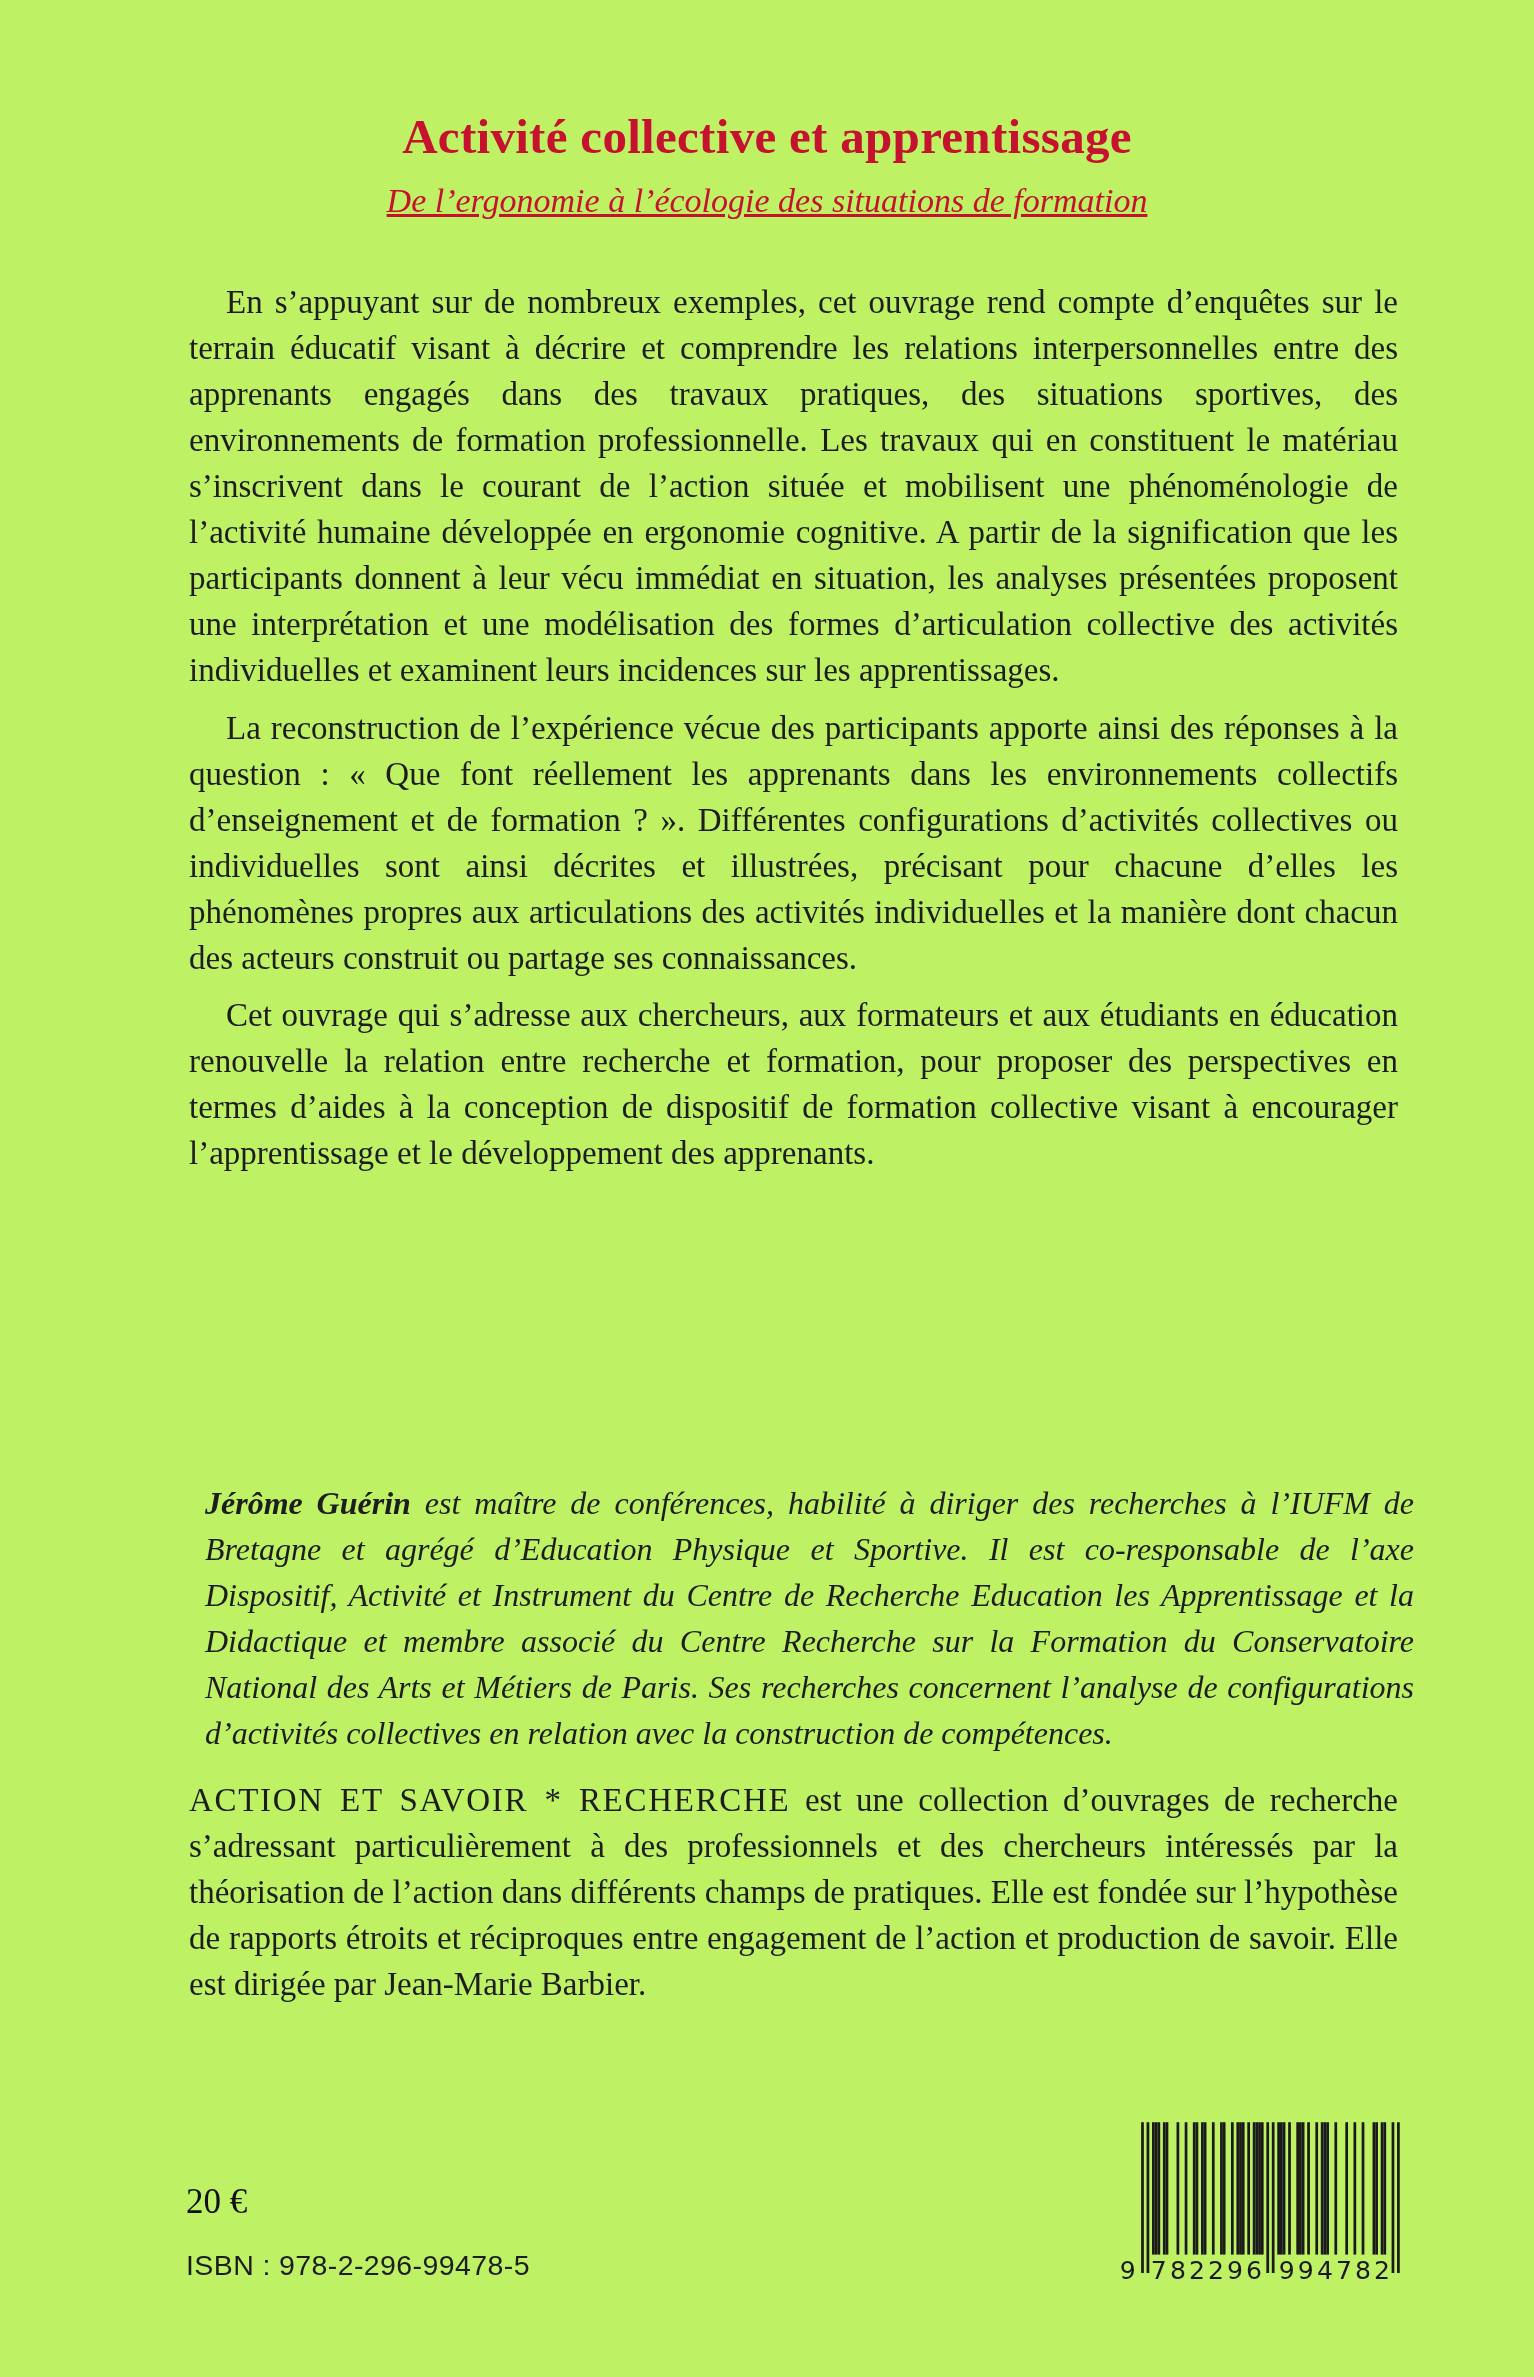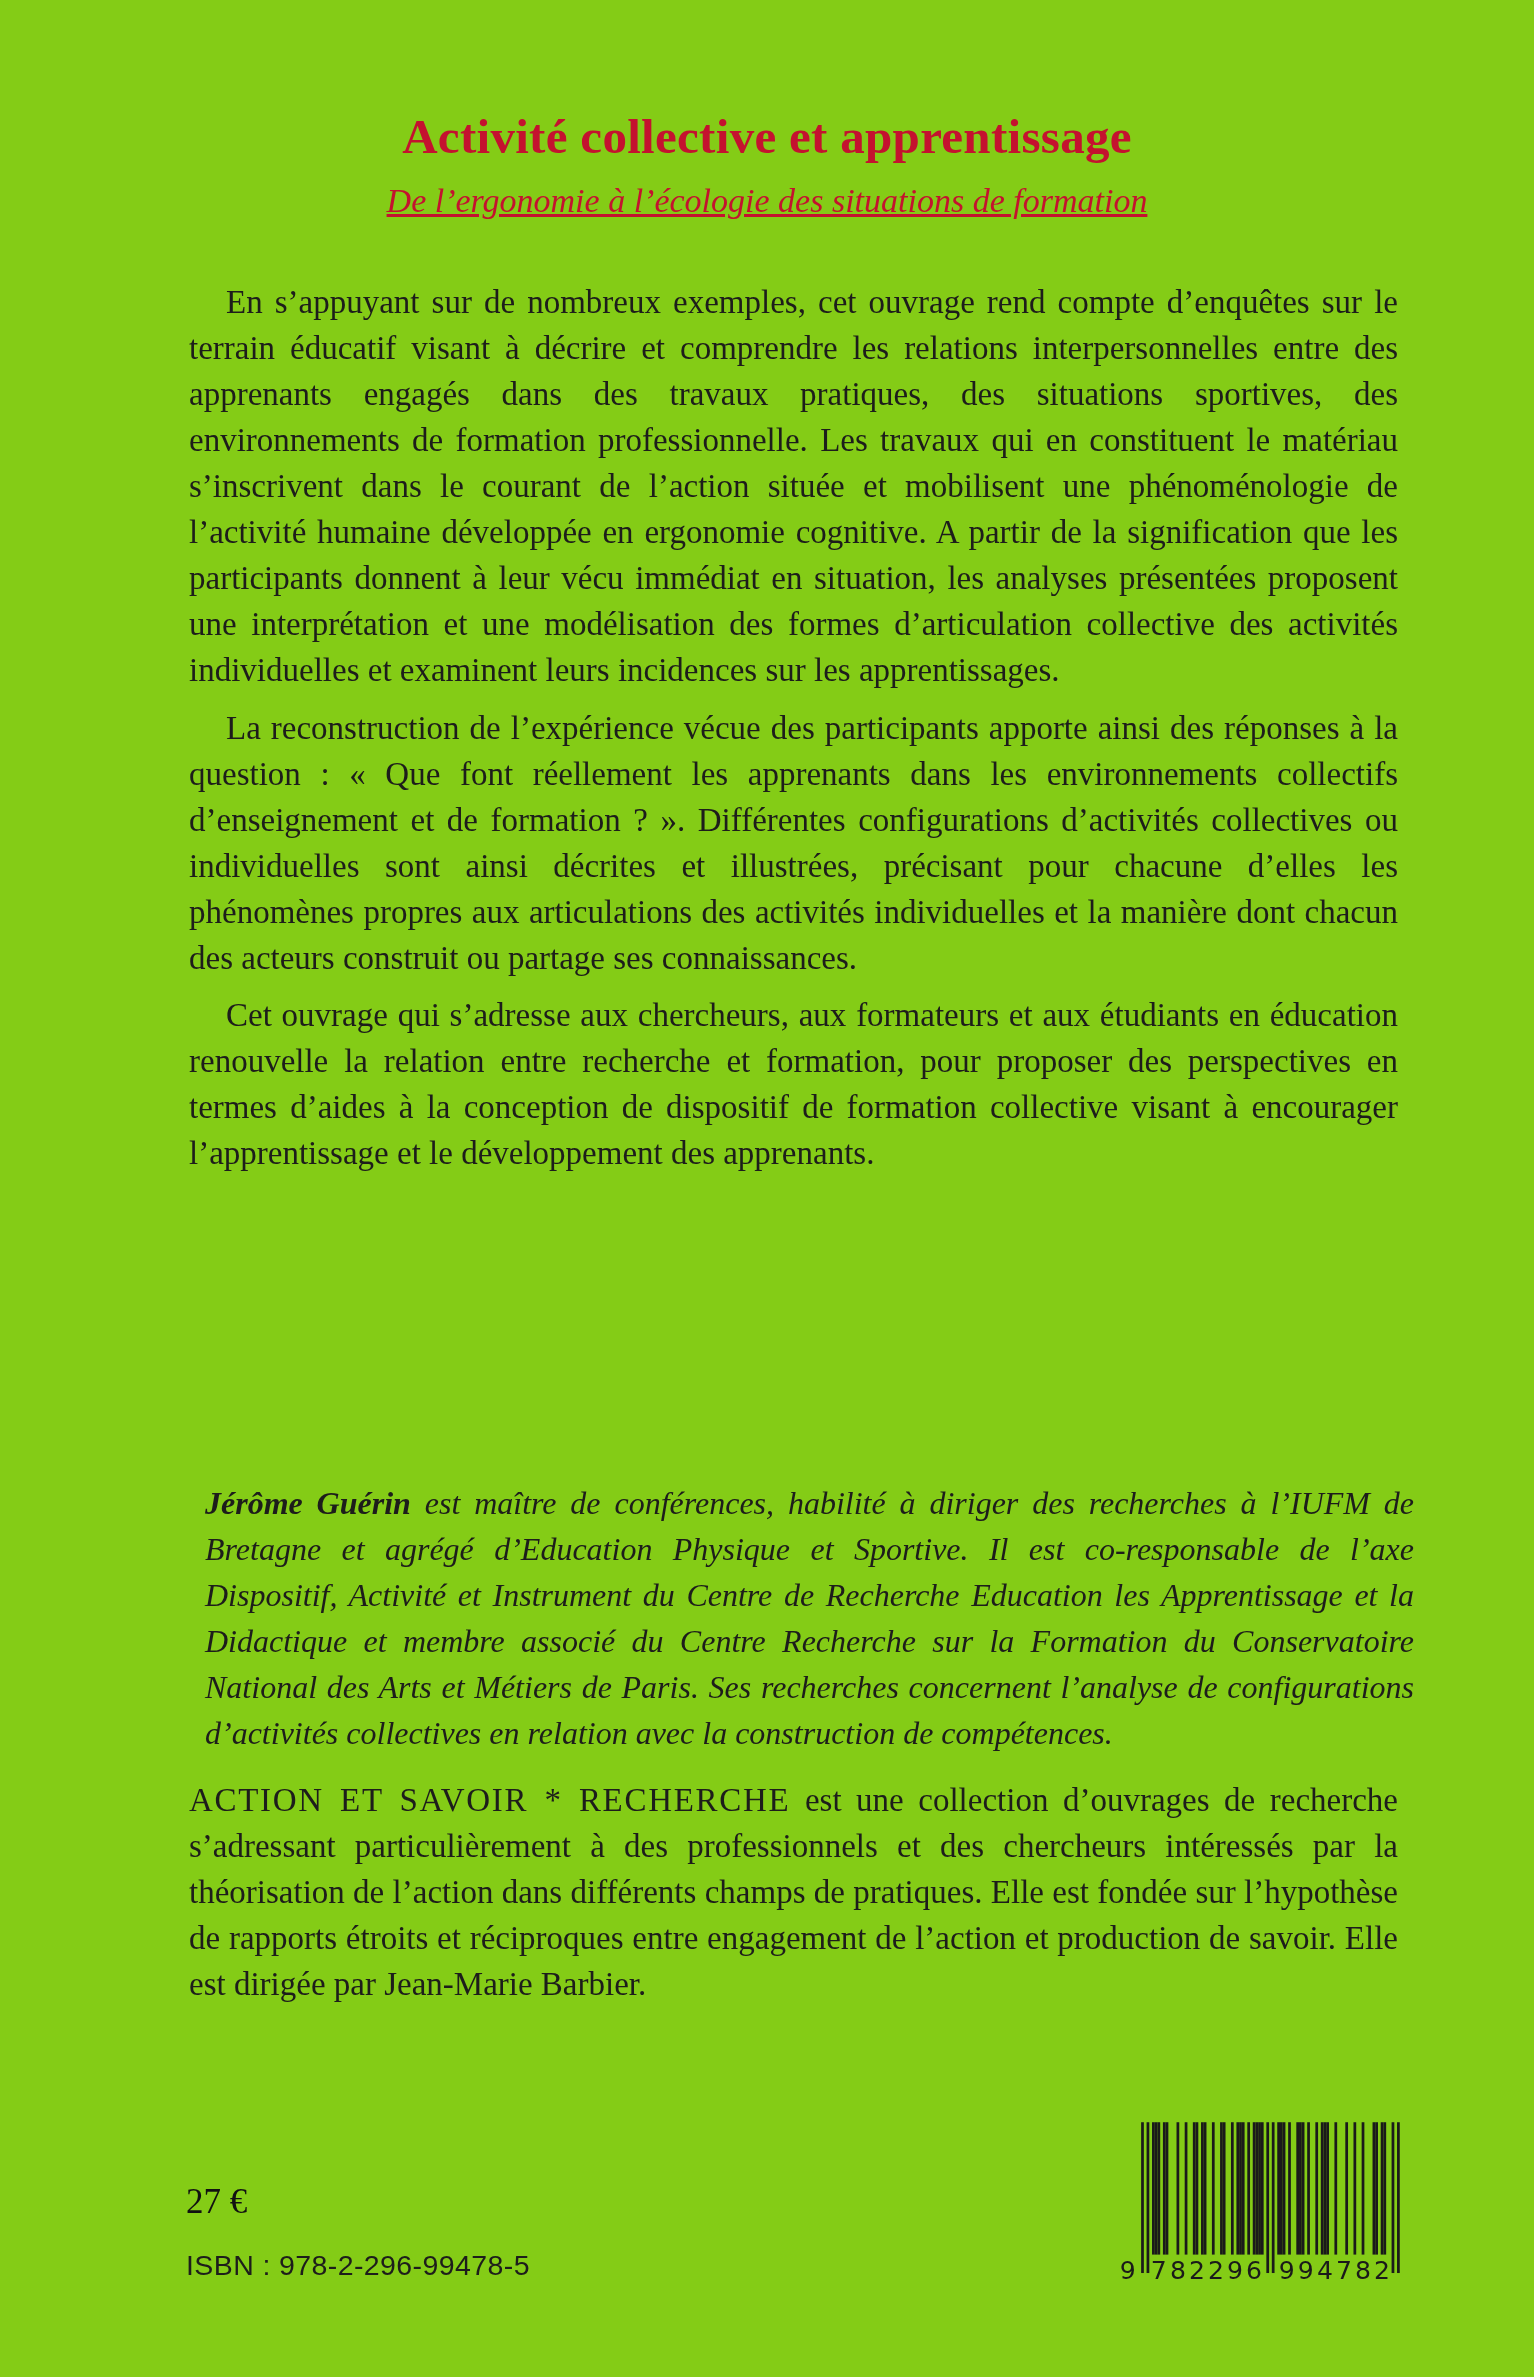--- a/index.html
+++ b/index.html
@@ -1,17 +1,17 @@
 <!DOCTYPE html>
 <html style="font-size:13.4px"><head>
 <meta charset="utf-8">
 <style>
   html, body { margin: 0; padding: 0; background: #ffffff; }
   body { width: 1534px; height: 2377px; position: relative; overflow: hidden; }
-  .page { position: absolute; left: 0; top: 0; width: 1534px; height: 2377px; background: #84cc16; }
+  .page { position: absolute; left: 0; top: 0; width: 1534px; height: 2377px; background: #bef264; }
 
   .title-block { position: absolute; left: 0; top: 107px; width: 1534px; text-align: center; }
   .title { font-family: "Liberation Serif", "DejaVu Serif", serif; font-weight: bold; font-size: 49px; line-height: 59px; color: #c4122f; margin: 0; letter-spacing: 0.3px; }
   .subtitle { font-family: "Liberation Serif", "DejaVu Serif", serif; font-style: italic; font-size: 34px; line-height: 44px; color: #c4122f; margin: 13px; text-decoration: underline; }
 
   .body-text { position: absolute; left: 189px; width: 1209px; font-family: "Liberation Serif", "DejaVu Serif", serif; color: #1d1d1b; font-size: 33px; line-height: 46px; text-align: justify; }
   .body-text p { margin: 0 0 11.7px 0; text-indent: 37px; hyphens: manual; }
   .body-text p.first { text-indent: 0; }
 
   .intro { top: 279px; }
@@ -41,21 +41,21 @@
   <div class="body-text intro">
     <p>En s’appuyant sur de nombreux exemples, cet ouvrage rend compte d’enquêtes sur le terrain éducatif visant à décrire et comprendre les relations interpersonnelles entre des apprenants engagés dans des travaux pratiques, des situations sportives, des environnements de formation professionnelle. Les travaux qui en constituent le matériau s’inscrivent dans le courant de l’action située et mobilisent une phéno­ménologie de l’activité humaine développée en ergonomie cognitive. A partir de la signification que les participants donnent à leur vécu immédiat en situation, les analyses présentées proposent une interprétation et une modélisation des formes d’articulation collective des activités individuelles et examinent leurs incidences sur les apprentissages.</p>
     <p>La reconstruction de l’expérience vécue des participants apporte ainsi des réponses à la question : « Que font réellement les apprenants dans les environ­nements collectifs d’enseignement et de formation ? ». Différentes configurations d’activités collectives ou individuelles sont ainsi décrites et illustrées, précisant pour chacune d’elles les phénomènes propres aux articulations des activités individuelles et la manière dont chacun des acteurs construit ou partage ses connaissances.</p>
     <p>Cet ouvrage qui s’adresse aux chercheurs, aux formateurs et aux étudiants en éducation renouvelle la relation entre recherche et formation, pour proposer des perspectives en termes d’aides à la conception de dispositif de formation collective visant à encourager l’apprentissage et le développement des apprenants.</p>
   </div>
 
   <p class="bio"><span class="author">Jérôme Guérin</span><span> est maître de conférences, habilité à diriger des recherches à l’IUFM de Bretagne et agrégé d’Education Physique et Sportive. Il est co-responsable de l’axe Dispositif, Activité et Instrument du Centre de Recherche Education les Apprentissage et la Didactique et membre associé du Centre Recherche sur la Formation du Conservatoire National des Arts et Métiers de Paris. Ses recherches concernent l’analyse de configurations d’activités collectives en relation avec la construction de compétences.</span></p>
 
   <p class="collection"><span class="series">ACTION ET SAVOIR * RECHERCHE</span><span> est une collection d’ouvrages de recherche s’adressant particulièrement à des professionnels et des chercheurs intéressés par la théorisation de l’action dans différents champs de pratiques. Elle est fondée sur l’hypothèse de rapports étroits et réciproques entre engagement de l’action et production de savoir. Elle est dirigée par Jean-Marie Barbier.</span></p>
 
-  <div class="price">27 €</div>
+  <div class="price">20 €</div>
   <div class="isbn">ISBN : 978-2-296-99478-5</div>
 
   <div class="barcode">
     <svg id="barcode-svg" width="289" height="176" viewBox="0 0 345 210" xmlns="http://www.w3.org/2000/svg">
         <rect x="30.00" y="5" width="3.25" height="180" fill="#1a1a1a"></rect>
         <rect x="36.50" y="5" width="3.25" height="180" fill="#1a1a1a"></rect>
         <rect x="43.00" y="5" width="3.25" height="158" fill="#1a1a1a"></rect>
         <rect x="46.25" y="5" width="3.25" height="158" fill="#1a1a1a"></rect>
         <rect x="49.50" y="5" width="3.25" height="158" fill="#1a1a1a"></rect>
         <rect x="56.00" y="5" width="3.25" height="158" fill="#1a1a1a"></rect>

